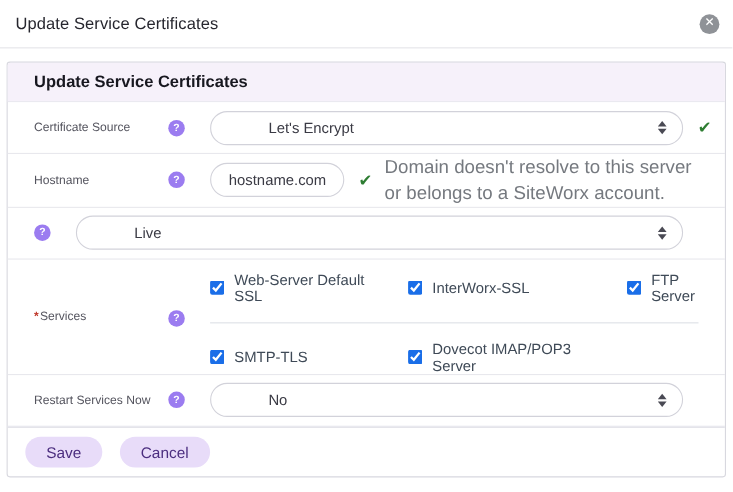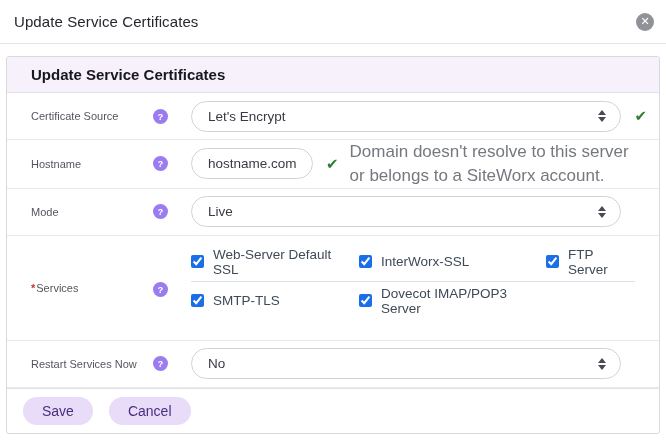--- a/index.html
+++ b/index.html
@@ -34,21 +34,21 @@
     display: flex; align-items: center; justify-content: center;
     flex-shrink: 0; margin-right: 23px; cursor: pointer; }
   .control { flex: 1; display: flex; align-items: center;
     padding-right: 12px; }
 
   
   .pill-select { flex: 1; height: 31px; border: 1px solid #d2d2da;
     border-radius: 16px; display: flex; align-items: center;
     padding: 0 14px 0 16px; font-size: 13.5px; color: #3a3a44;
     background: #ffffff; cursor: pointer; }
-  .pill-select .sel-text { flex: 1; }
+  .pill-select .sel-text { flex: 1; margin-left: 36px; }
   .no-check .pill-select { margin-right: 26px; }
   .arrows { display: flex; flex-direction: column; gap: 2px;
     align-items: center; }
   .arrows .up { width: 0; height: 0; border-left: 4px solid transparent;
     border-right: 4px solid transparent; border-bottom: 5px solid #4a4a54; }
   .arrows .down { width: 0; height: 0; border-left: 4px solid transparent;
     border-right: 4px solid transparent; border-top: 5px solid #4a4a54; }
 
   .check-ok { color: #2e7d32; font-size: 15px; font-weight: 700;
     margin-left: 13px; flex-shrink: 0; }
@@ -59,21 +59,21 @@
     color: #3a3a44; outline: none;
     font-family: "Liberation Sans", "DejaVu Sans", sans-serif; }
   .hint { font-size: 17px; color: #75797f; line-height: 1.4;
     margin-left: 11px; max-width: 312px; }
 
   
   .row.services { align-items: flex-start; min-height: 105px;
     padding-top: 0; }
   .services .row-label, .services .help-icon { margin-top: 46px; }
   .svc-grid { flex: 1; display: grid;
-    grid-template-columns: 168px 187px 1fr; margin: 11px 24px 0 0; }
+    grid-template-columns: 168px 187px 1fr; margin: 11px 24px 0 0; gap: 12px; }
   .svc-item { display: flex; align-items: center; gap: 9px;
     font-size: 13.5px; color: #3f4a57; height: 20px; margin: 5px 0; }
   .svc-item input { width: 13px; height: 13px; accent-color: #1a6ee8;
     cursor: pointer; flex-shrink: 0; }
   .svc-divider { grid-column: 1 / -1; height: 1px; background: #dde0e5;
     margin: 4px 0; }
 
   
   .panel-footer { border-top: 1px solid #e2e2e8; padding: 8px 16px;
     display: flex; gap: 16px; }
@@ -111,21 +111,20 @@
     <div class="row-label">Hostname</div>
     <div class="help-icon">?</div>
     <div class="control">
       <input class="pill-input" type="text" value="hostname.com" style="">
       <span class="check-ok">✔</span>
       <div class="hint">Domain doesn't resolve to this server or belongs to a SiteWorx account.</div>
     </div>
   </div>
 
   <div class="row">
-    <div class="row-label">Mode</div>
     <div class="help-icon">?</div>
     <div class="control no-check">
       <div class="pill-select">
         <span class="sel-text">Live</span>
         <span class="arrows">
           <span class="up"></span>
             <span class="down"></span>
         </span>
       </div>
     </div>

